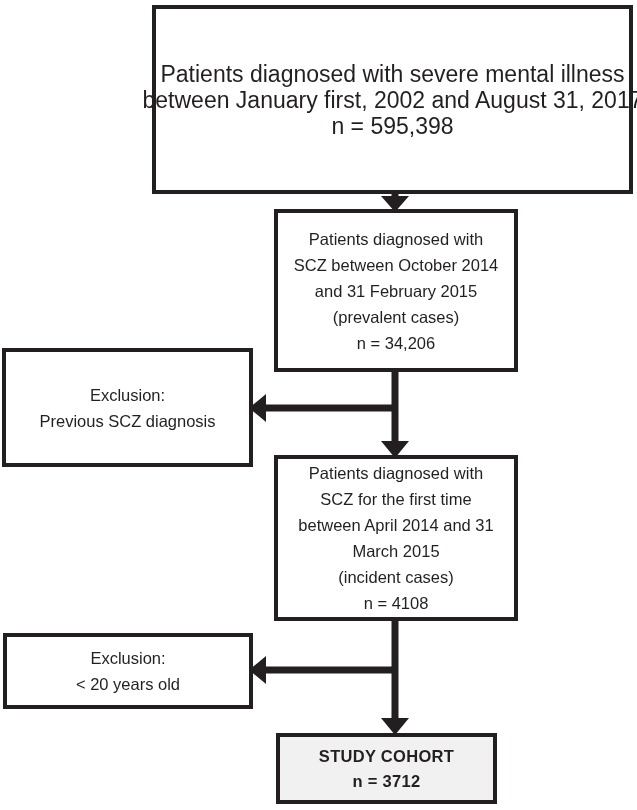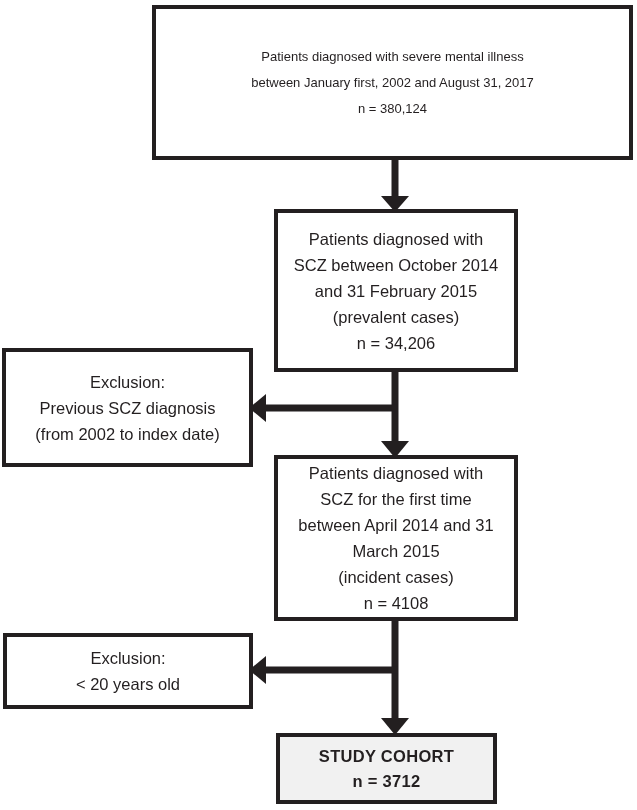--- a/index.html
+++ b/index.html
@@ -37,22 +37,22 @@
   }
   .node .line {
     display: block;
     white-space: nowrap;
   }
   
   #box-source {
     left: 152px;
     top: 5px;
     width: 481px;
-    height: 155px;
-    font-size: 13px;
+    height: 189px;
+    font-size: 23px;
     line-height: 26px;
   }
   
   #box-prevalent {
     left: 274px;
     top: 209px;
     width: 244px;
     height: 163px;
     font-size: 16.5px;
     line-height: 26px;
@@ -134,35 +134,34 @@
 
     <g>
       <line x1="398" y1="670" x2="266" y2="670" stroke="#231f20" stroke-width="7"></line>
       <path d="M 266 656 L 266 684 L 249 670 Z" fill="#231f20"></path>
     </g>
   </svg>
 
   <div class="node" id="box-source">
     <span class="line">Patients diagnosed with severe mental illness</span>
     <span class="line">between January first, 2002 and August 31, 2017</span>
-    <span class="line">n = 380,124</span>
+    <span class="line">n = 595,398</span>
   </div>
 
   <div class="node" id="box-prevalent">
     <span class="line">Patients diagnosed with</span>
     <span class="line">SCZ between October 2014</span>
     <span class="line">and 31 February 2015</span>
     <span class="line">(prevalent cases)</span>
     <span class="line">n = 34,206</span>
   </div>
 
   <div class="node" id="box-exclusion-previous">
     <span class="line"><span class="bold">Exclusion</span><span>:</span></span>
     <span class="line">Previous SCZ diagnosis</span>
-    <span class="line">(from 2002 to index date)</span>
   </div>
 
   <div class="node" id="box-incident">
     <span class="line">Patients diagnosed with</span>
     <span class="line">SCZ for the first time</span>
     <span class="line">between April 2014 and 31</span>
     <span class="line">March 2015</span>
     <span class="line">(incident cases)</span>
     <span class="line">n = 4108</span>
   </div>

